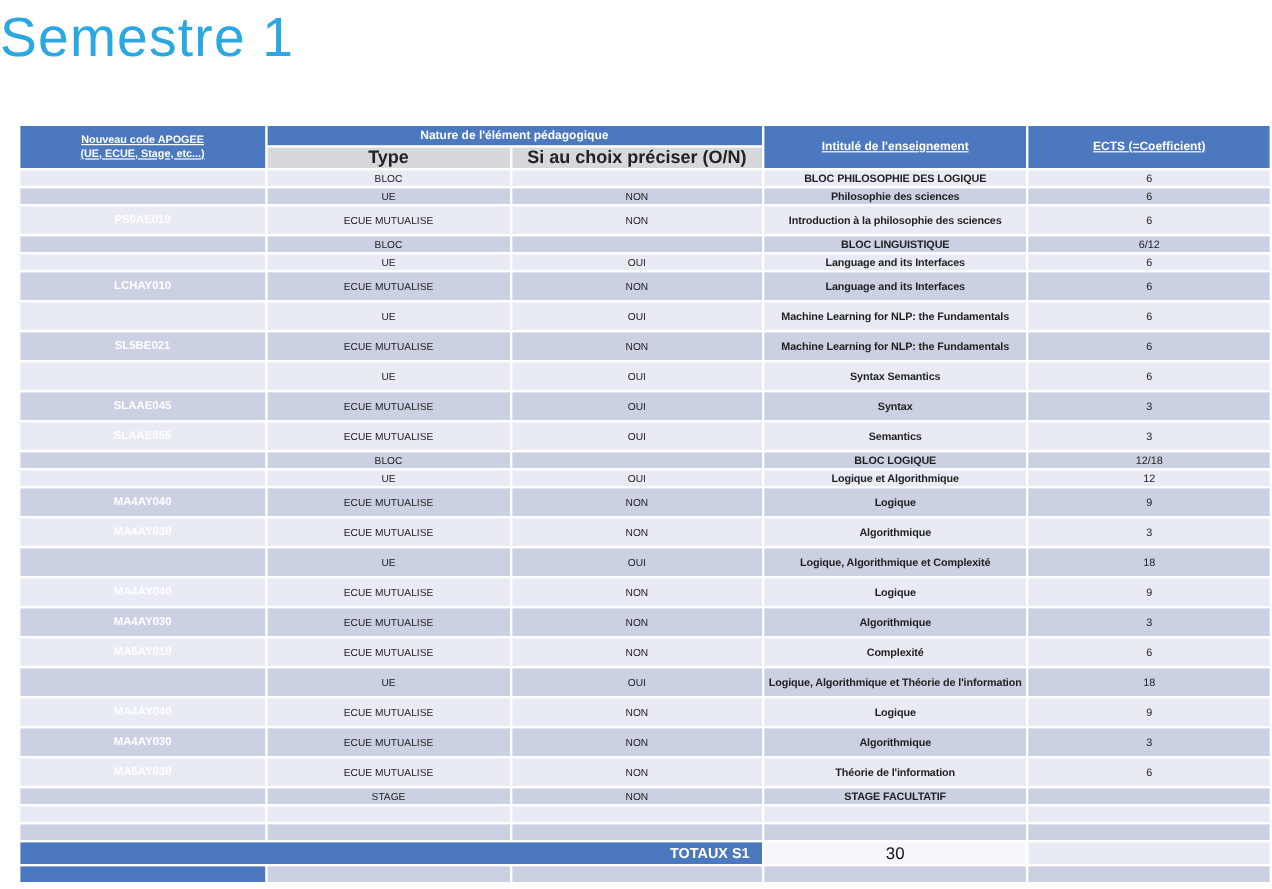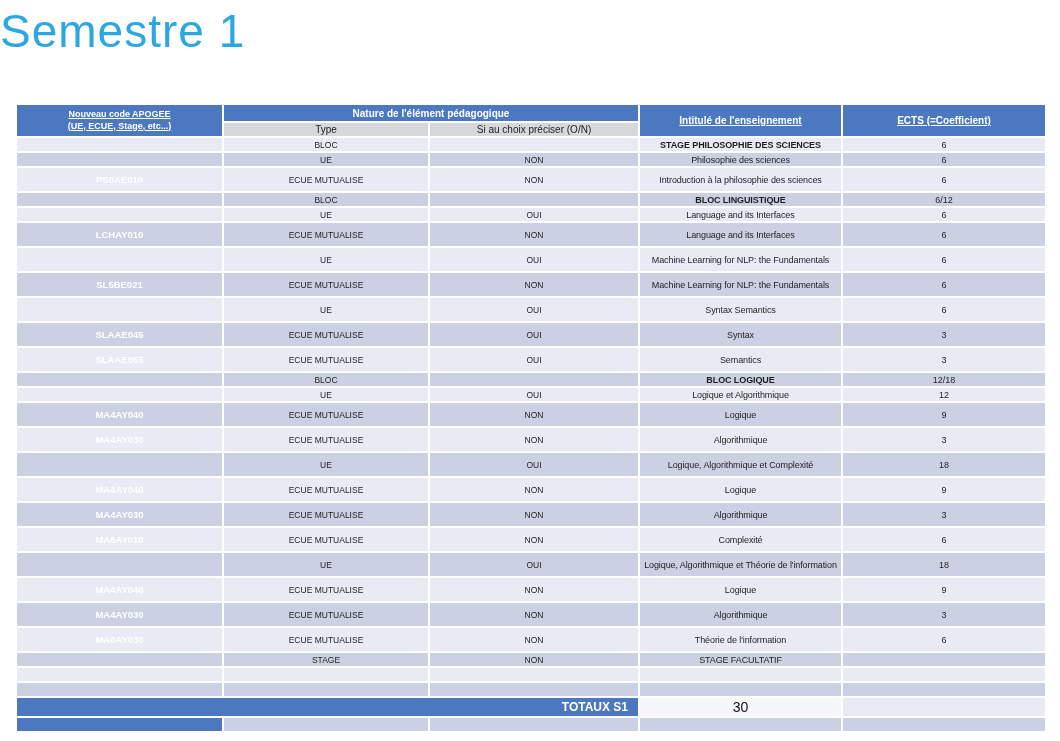--- a/index.html
+++ b/index.html
@@ -29,32 +29,32 @@
     overflow:hidden;white-space:nowrap;
   }
   .blue{background:var(--header-blue);color:#ffffff;font-weight:bold;}
   thead th{font-size:10px;}
   tr.hr1 th{height:16px;}
   .h-code{font-size:9px;line-height:1.25;margin-top:32px;}
   .h-code span{display:block;text-decoration:underline;}
   .underline{text-decoration:underline;}
   .sub{
     background:var(--subheader-gray);color:#222222;
-    font-weight:400;font-size:10px;height:13px;margin-top:32px;
+    font-weight:700;font-size:15px;height:13px;margin-top:32px;
   }
   tbody tr.light td{background:var(--row-light);}
   tbody tr.dark td{background:var(--row-dark);}
   tbody td.cell-code{
     background:var(--header-blue);color:#ffffff;font-weight:bold;font-size:9.5px;
   }
   tr.tall td{height:23px;}
   tr.short td{height:13px;}
   .cell-type{font-size:8.5px;margin-top:46px;}
   .cell-choice{font-size:8.5px;}
-  .cell-title{font-size:9px;letter-spacing:-0.1px;}
+  .cell-title{font-size:9px;letter-spacing:-0.1px;font-weight:bold;}
   .cell-ects{font-size:9px;}
   td.bold{font-weight:700;}
   tfoot td.totals-label{
     text-align:right;font-size:12px;padding-right:10px;height:18px;padding-left:40px;
   }
   tfoot td.totals-value{
     background:var(--totals-cell-white);font-size:14px;color:#111111;text-align:center;
   }
   tfoot td.totals-ects{background:var(--row-light);}
   tfoot tr.trailing td{background:var(--row-dark);height:13px;}
@@ -86,21 +86,21 @@
     <tr class="hr2">
       <th class="sub">Type</th>
       <th class="sub">Si au choix préciser (O/N)</th>
     </tr>
   </thead>
   <tbody>
       <tr class="light short">
         <td class="cell-code"></td>
         <td class="cell-type">BLOC</td>
         <td class="cell-choice"></td>
-        <td class="cell-title bold">STAGE PHILOSOPHIE DES SCIENCES</td>
+        <td class="cell-title bold">BLOC PHILOSOPHIE DES LOGIQUE</td>
         <td class="cell-ects">6</td>
       </tr>
       <tr class="dark short">
         <td class="cell-code"></td>
         <td class="cell-type">UE</td>
         <td class="cell-choice">NON</td>
         <td class="cell-title">Philosophie des sciences</td>
         <td class="cell-ects">6</td>
       </tr>
       <tr class="light tall">

